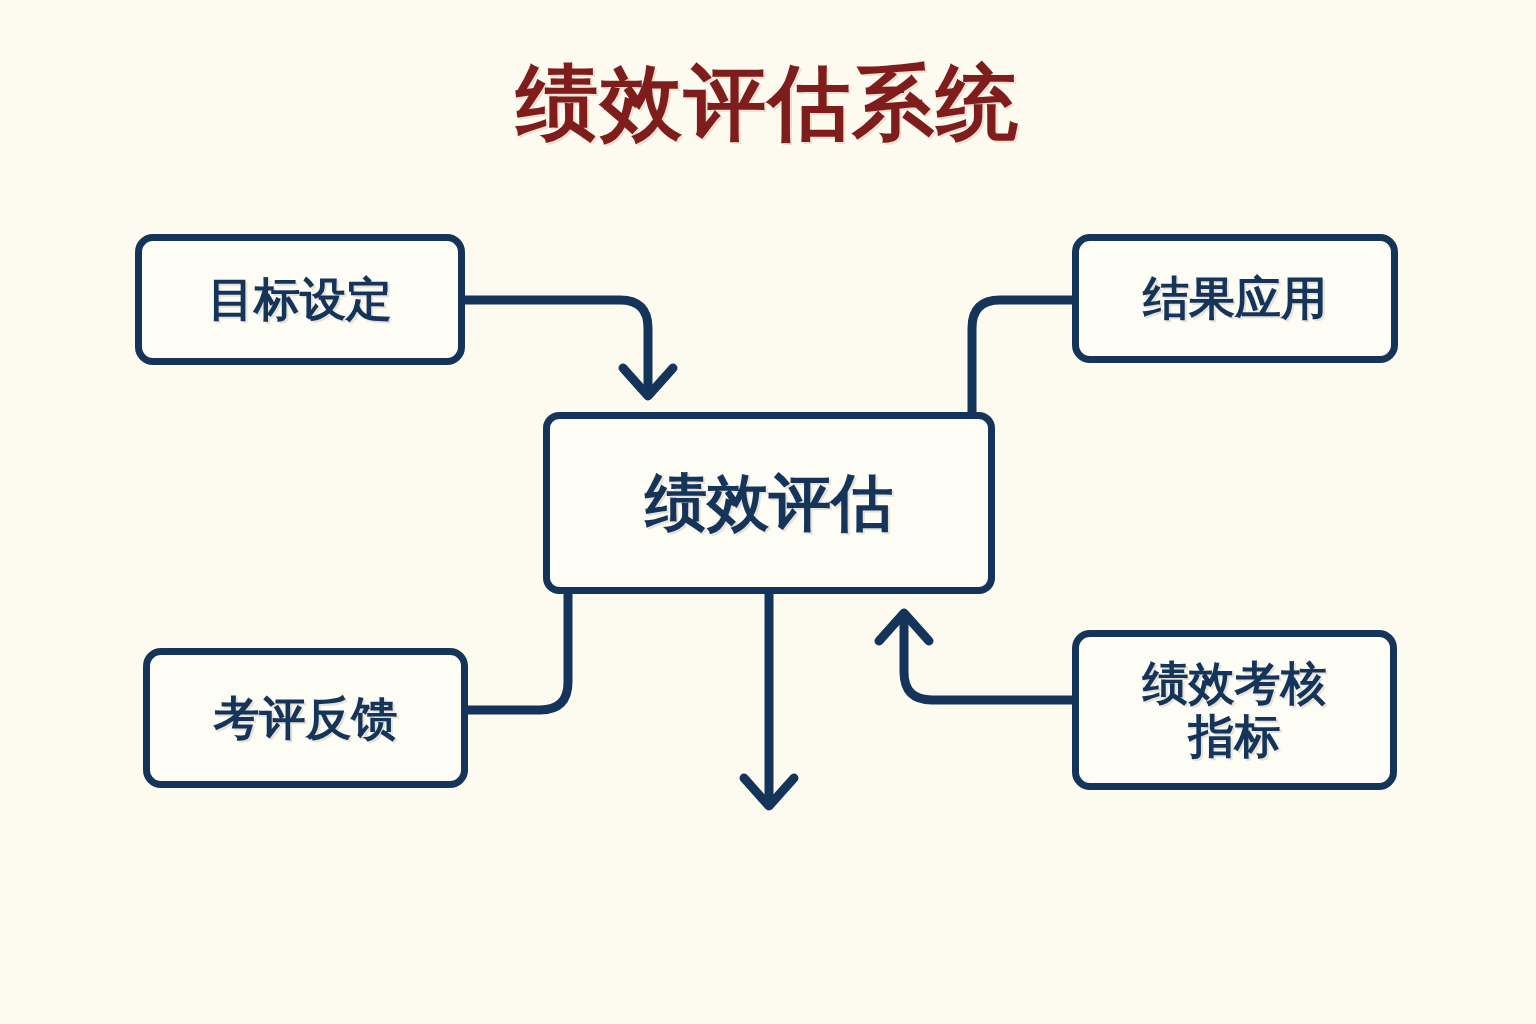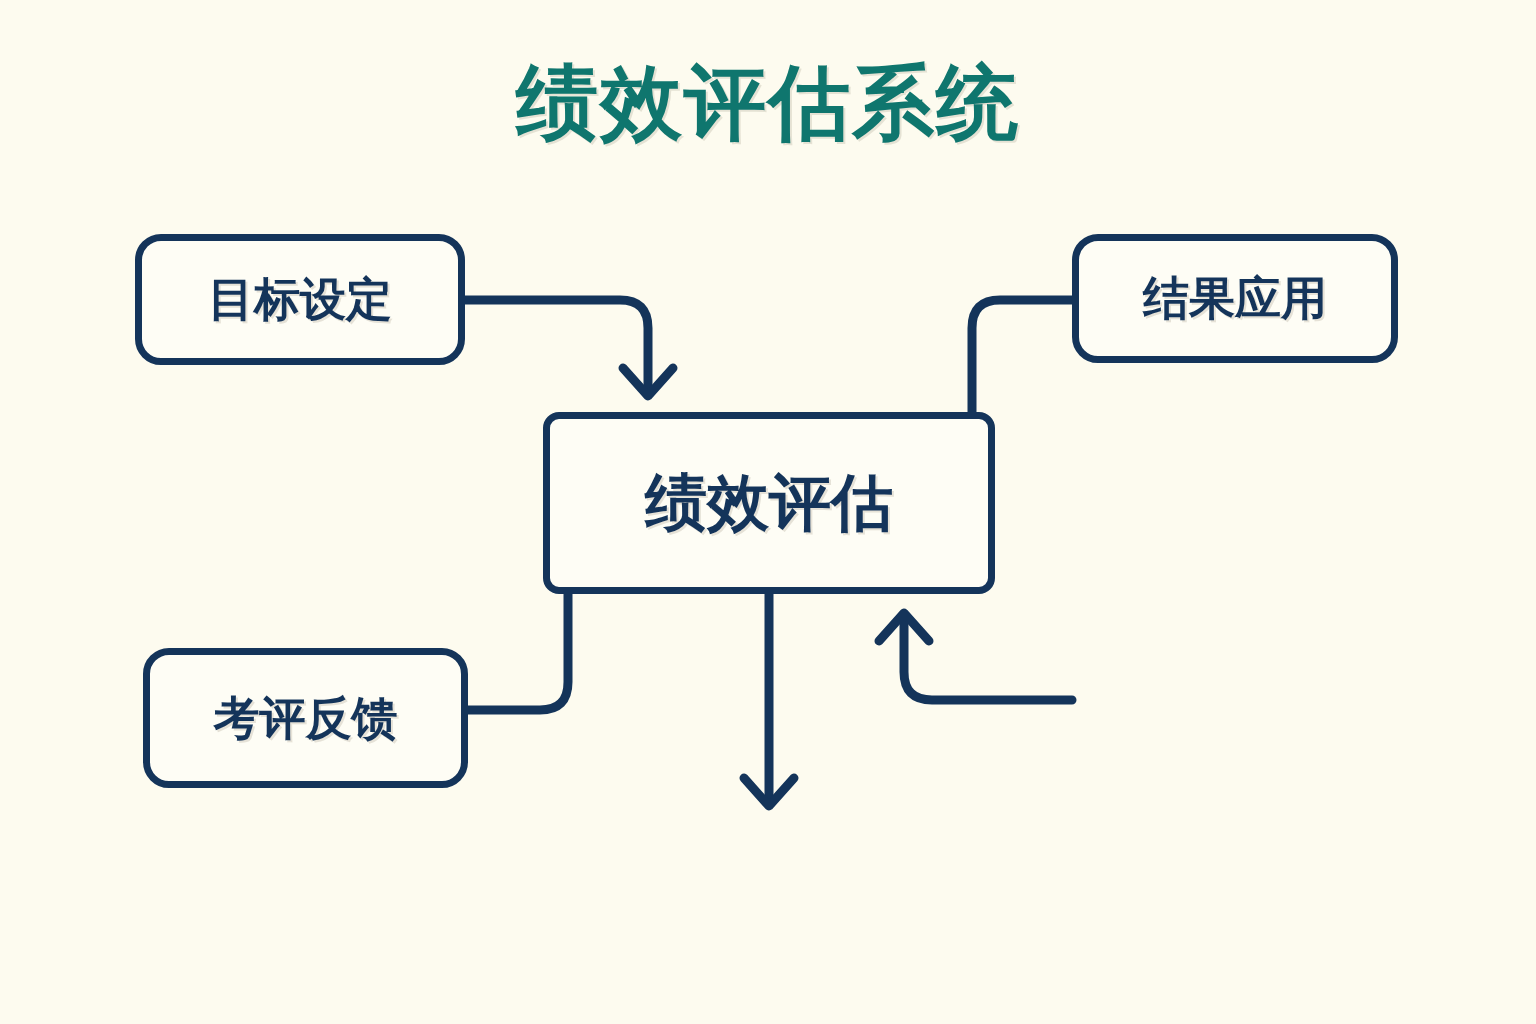--- a/index.html
+++ b/index.html
@@ -9,33 +9,33 @@
     font-family:"Liberation Sans","DejaVu Sans",sans-serif;
     overflow:hidden;
   }
   #stage{position:relative;width:1536px;height:1024px;}
 
   #title{
     position:absolute;left:0;top:58px;width:1536px;
     text-align:center;
     font-size:82px;line-height:90px;
     font-weight:bold;
-    color:#0f766e;
+    color:#7f1d1d;
     letter-spacing:2px;
     text-shadow:2px 2px 0 rgba(210,205,190,.55);
   }
 
   svg#wires{position:absolute;left:0;top:0;width:1536px;height:1024px;}
 
   .node{
     position:absolute;
     box-sizing:border-box;
     background:#fefdf5;
     border:7px solid #14345a;
-    border-radius:26px;
+    border-radius:18px;
     display:flex;align-items:center;justify-content:center;
     text-align:center;
     color:#14345a;
     font-weight:bold;
     z-index:3;
   }
   .node .label{
     display:block;
     line-height:1.15;
     text-shadow:2px 2px 0 rgba(205,200,185,.5);
@@ -82,15 +82,21 @@
   </div>
 
   <div class="node" id="n-core">
     <span class="label">绩效评估</span>
   </div>
 
   <div class="node" id="n-feed">
     <span class="label">考评反馈</span>
   </div>
 
+  <div class="node" id="n-kpi">
+    <span class="label">
+      <span>绩效考核</span><br>
+      <span>指标</span>
+    </span>
+  </div>
 
 
 </div>
 
 </body></html>

